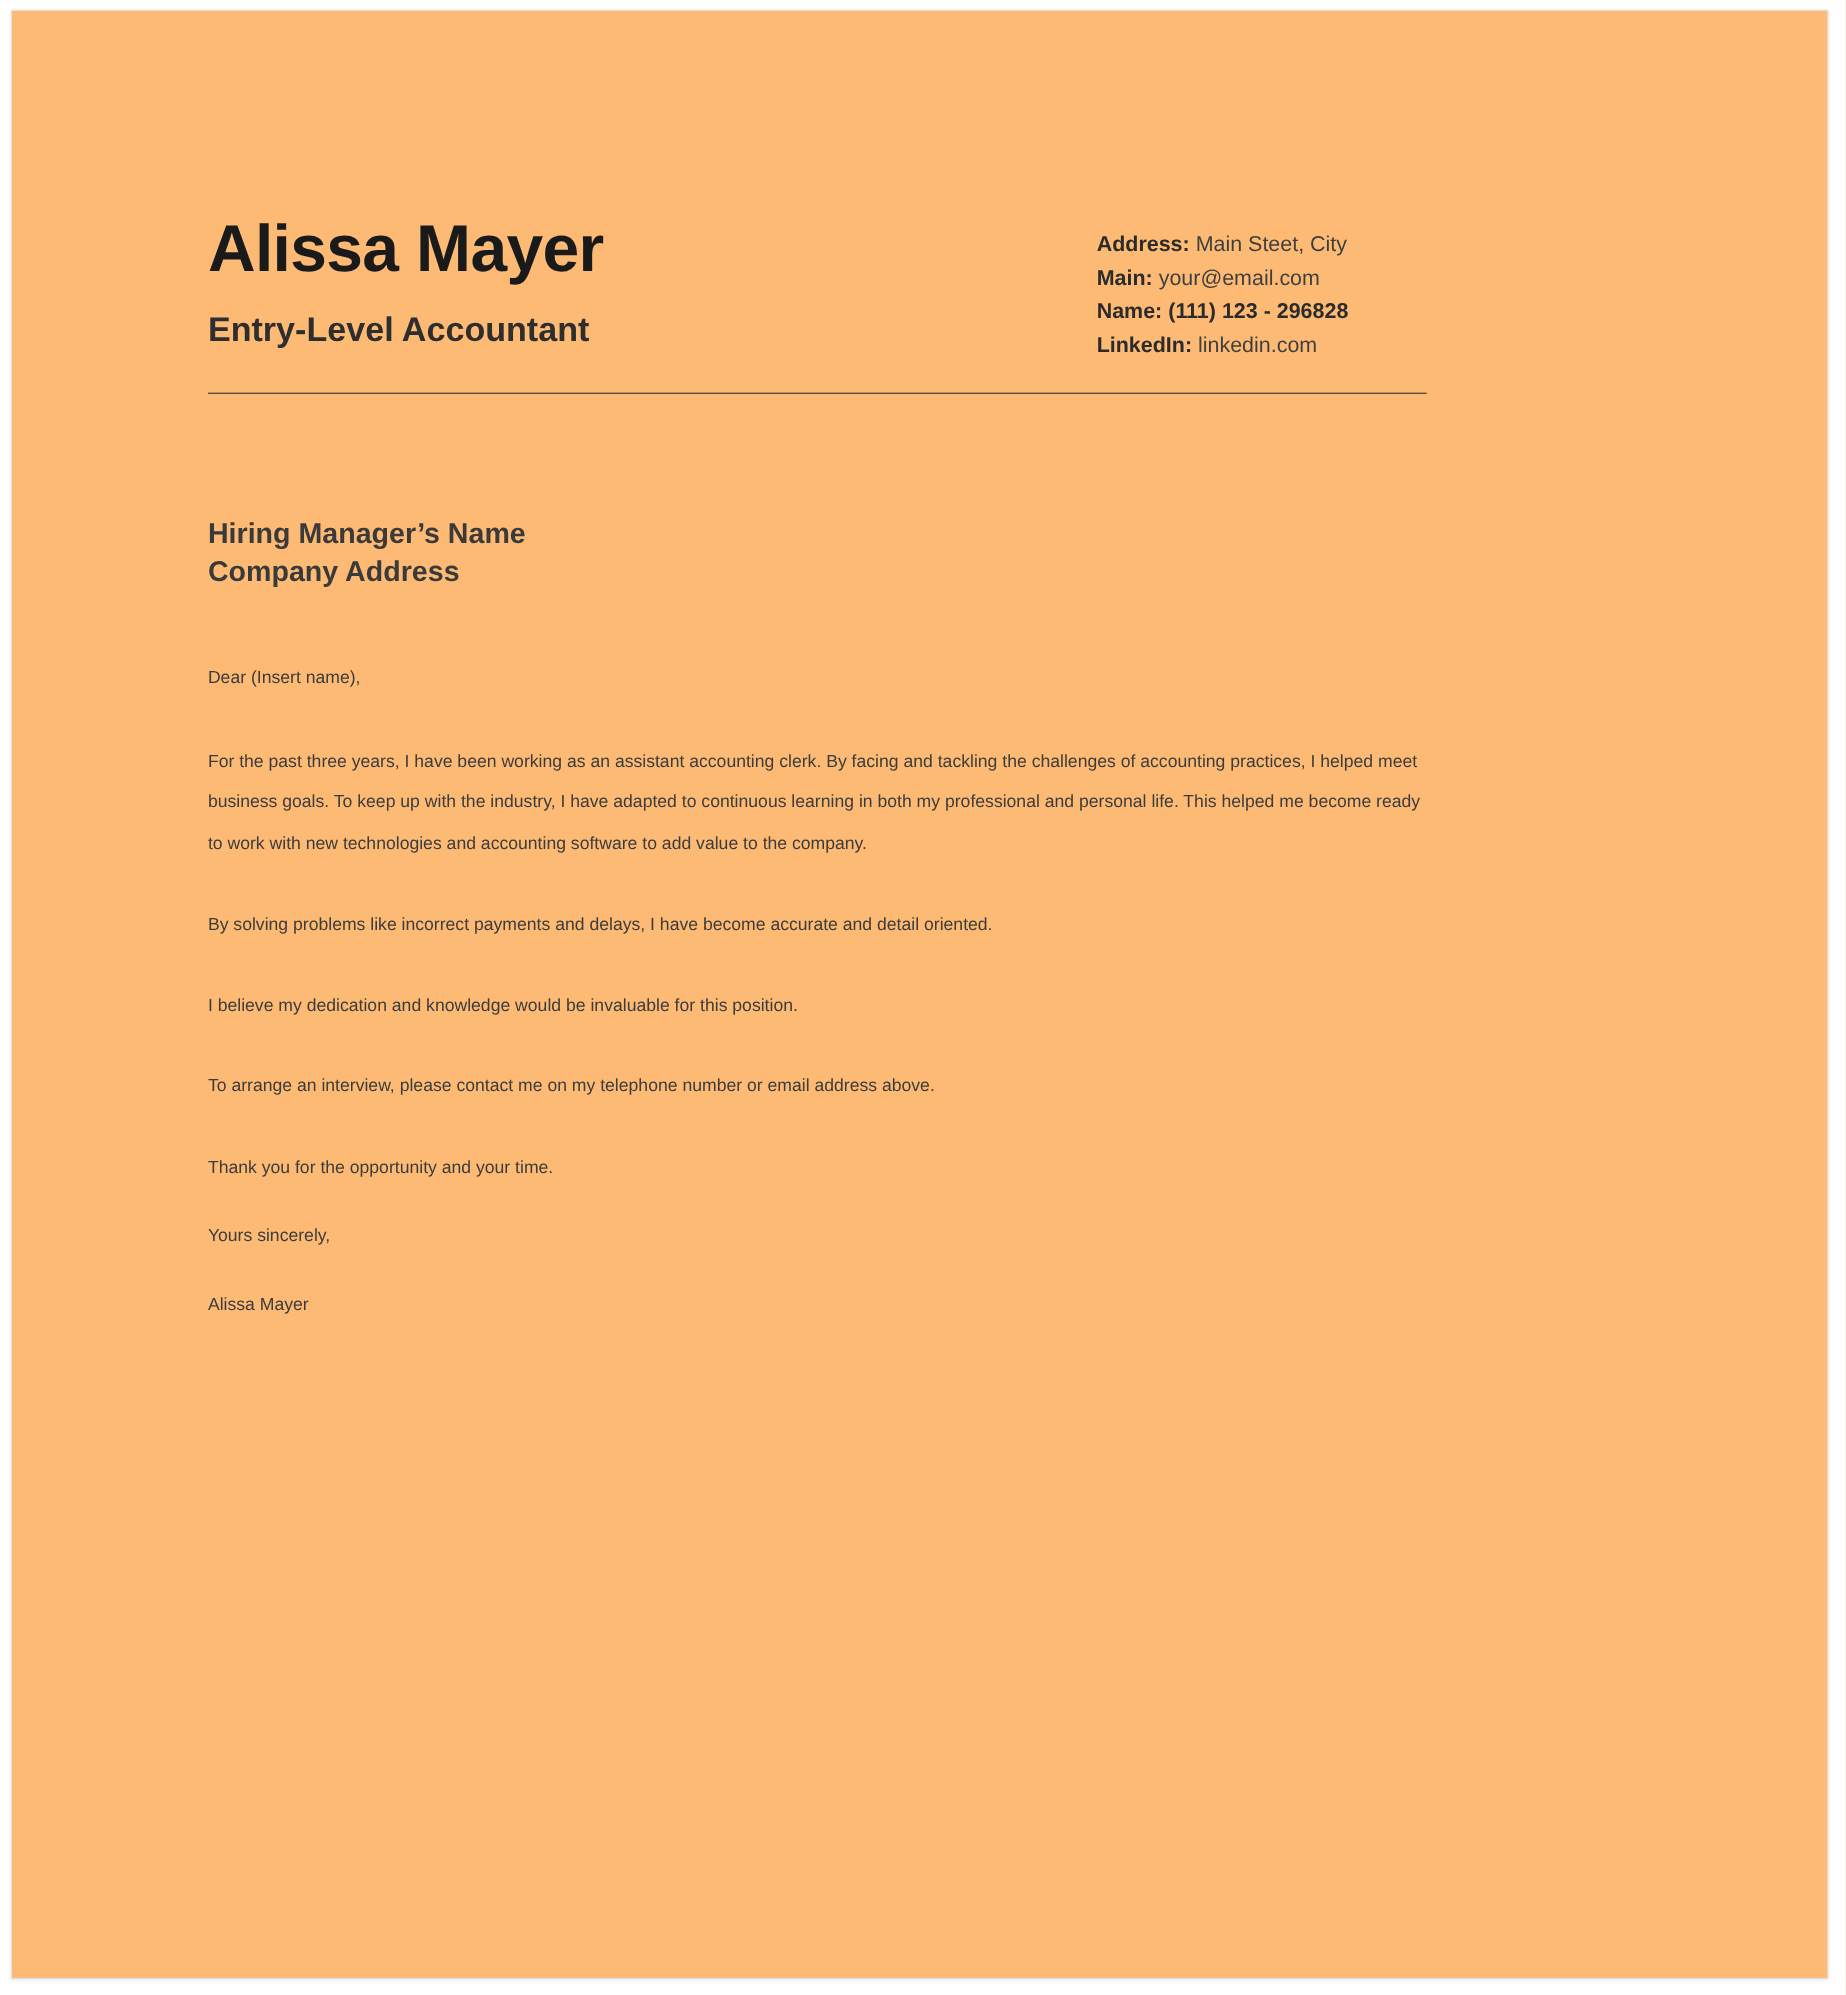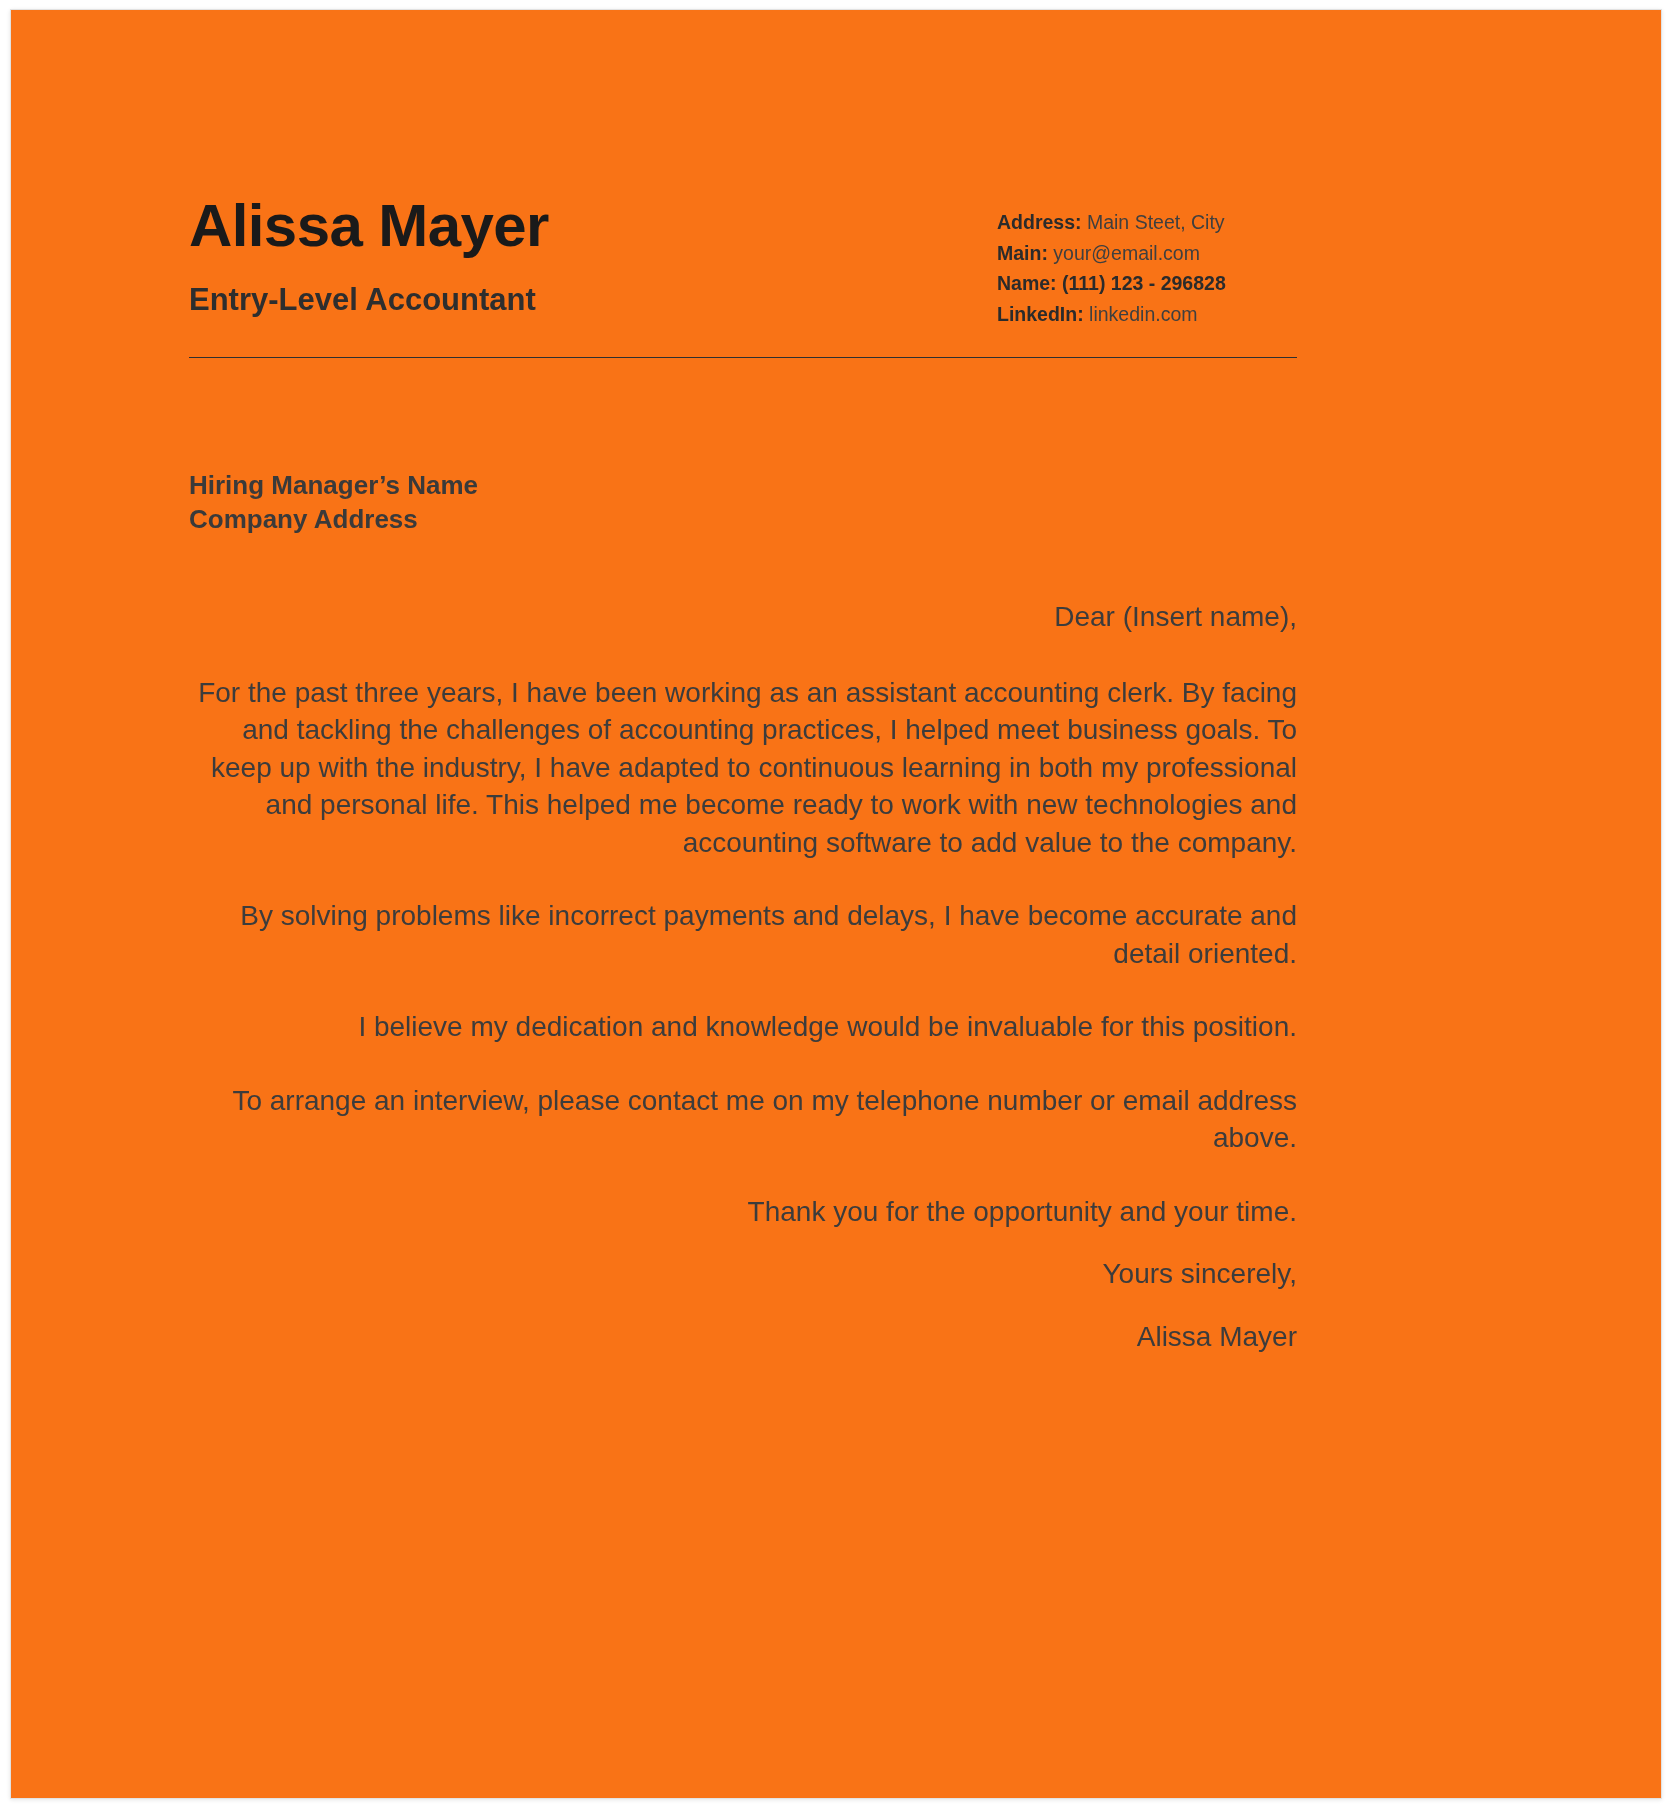--- a/index.html
+++ b/index.html
@@ -13,21 +13,21 @@
     font-family: "Liberation Sans", sans-serif;
     -webkit-font-smoothing: antialiased;
   }
 
   .page-frame {
     position: absolute;
     left: 10px;
     top: 9px;
     width: 1652px;
     height: 1790px;
-    background: #f97316;
+    background: #fdba74;
     border: 1px solid #e2e2e2;
     box-shadow: 0 1px 4px rgba(0,0,0,0.10);
     box-sizing: border-box;
     overflow: hidden;
   }
 
   .letter {
     position: absolute;
     left: 178px;
     top: 0;
@@ -110,25 +110,25 @@
     color: #3a3a3a;
     line-height: 34px;
     white-space: nowrap;
   }
 
   
   .body-block {
     margin-top: 62px;
   }
   .para {
-    font-size: 28px;
+    font-size: 16px;
     color: #3c3c3c;
     line-height: 37.5px;
     margin: 0 0 36px 0;
-    text-align: right;
+    text-align: left;
   }
   .para.salutation {
     margin-bottom: 38px;
   }
   .para.tight {
     margin-bottom: 36px;
   }
   .para.sign-off {
     margin-bottom: 25px;
   }

